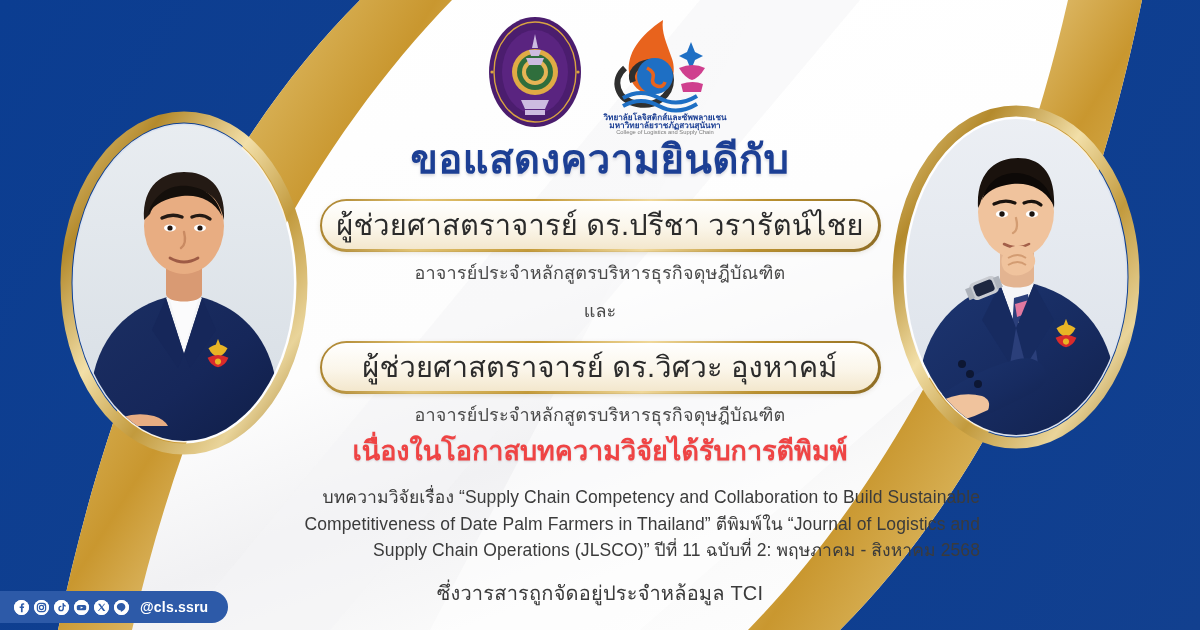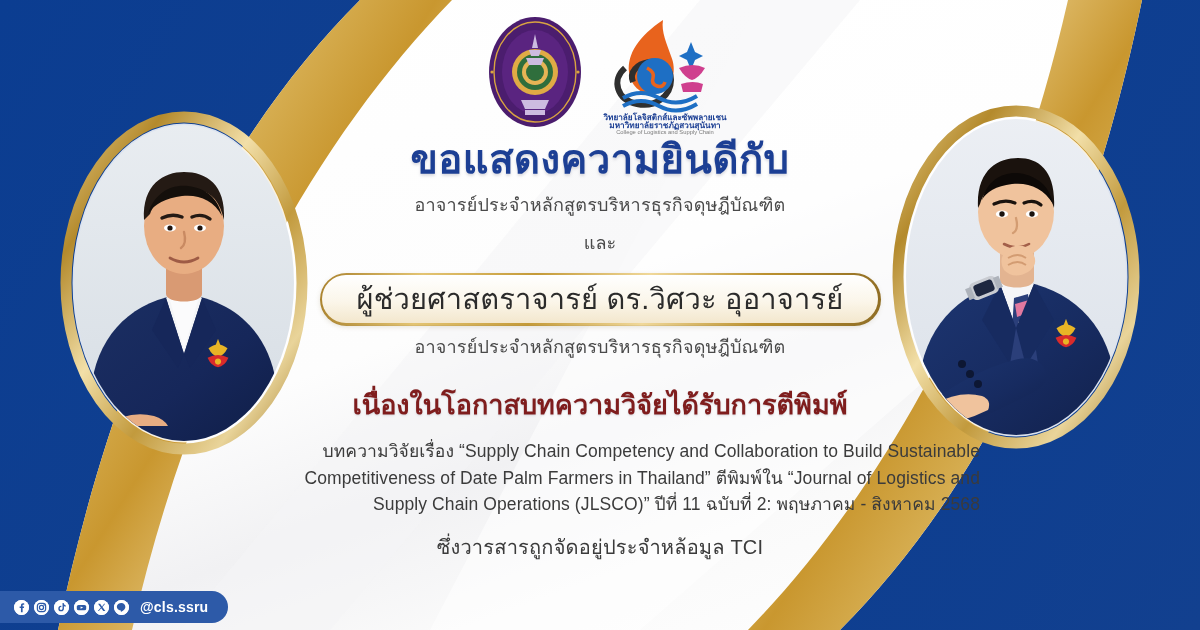--- a/index.html
+++ b/index.html
@@ -74,22 +74,21 @@
     margin-top:7px;
     font-size:18px; color:#4a4a4a; letter-spacing:.2px;
   }
 
   .and-word {
     margin-top:9px;
     font-size:18px; color:#4a4a4a;
   }
 
   .subhead {
-    margin-top:22px;
-    font-size:27px; font-weight:bold; color:#7f1d1d;
+    font-size:27px; font-weight:bold; color:#ef4444;
     text-shadow:0 1px 2px rgba(120,120,140,.25);
   }
 
   .body-block { margin-top:12px; width:760px; margin-left:-20px;text-align:right; }
   .body-line {
     font-size:17.5px; color:#3b3b3b; line-height:1.52; letter-spacing:.1px;
   }
 
   .closing {
     margin-top:13px;
@@ -345,26 +344,29 @@
       <circle cx="64" cy="252" r="4" fill="#0d1733"></circle>
       <circle cx="72" cy="262" r="4" fill="#0d1733"></circle>
       <circle cx="80" cy="272" r="4" fill="#0d1733"></circle>
     </g>
   </svg>
 
   <div class="content">
 
     <div class="headline">ขอแสดงความยินดีกับ</div>
 
+    <div class="plate">
+      <span class="plate-text">ผู้ช่วยศาสตราจารย์ ดร.ปรีชา วรารัตน์ไชย</span>
+    </div>
     <div class="role">อาจารย์ประจำหลักสูตรบริหารธุรกิจดุษฎีบัณฑิต</div>
 
     <div class="and-word">และ</div>
 
     <div class="plate">
-      <span class="plate-text">ผู้ช่วยศาสตราจารย์ ดร.วิศวะ อุอาจารย์</span>
+      <span class="plate-text">ผู้ช่วยศาสตราจารย์ ดร.วิศวะ อุงหาคม์</span>
     </div>
     <div class="role">อาจารย์ประจำหลักสูตรบริหารธุรกิจดุษฎีบัณฑิต</div>
 
     <div class="subhead">เนื่องในโอกาสบทความวิจัยได้รับการตีพิมพ์</div>
 
     <div class="body-block">
       <div class="body-line">บทความวิจัยเรื่อง “Supply Chain Competency and Collaboration to Build Sustainable</div>
       <div class="body-line">Competitiveness of Date Palm Farmers in Thailand” ตีพิมพ์ใน “Journal of Logistics and</div>
       <div class="body-line">Supply Chain Operations (JLSCO)” ปีที่ 11 ฉบับที่ 2: พฤษภาคม - สิงหาคม 2568</div>
     </div>

